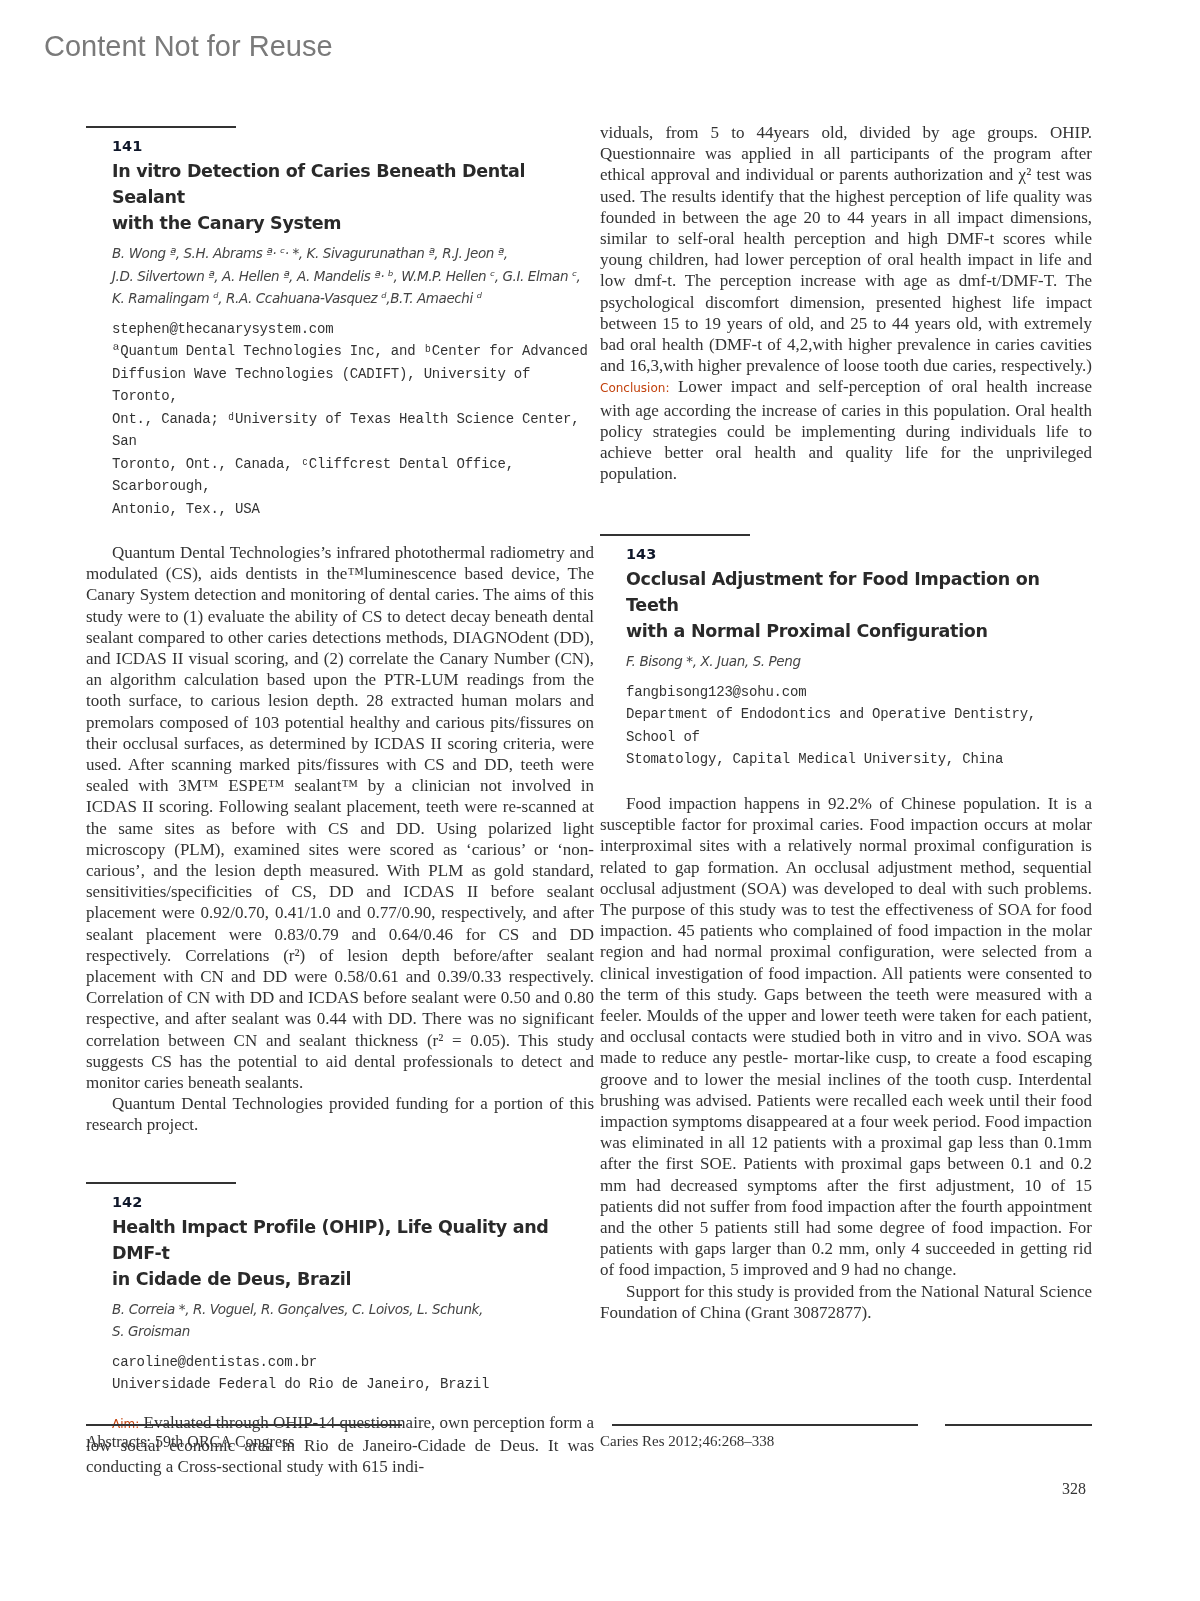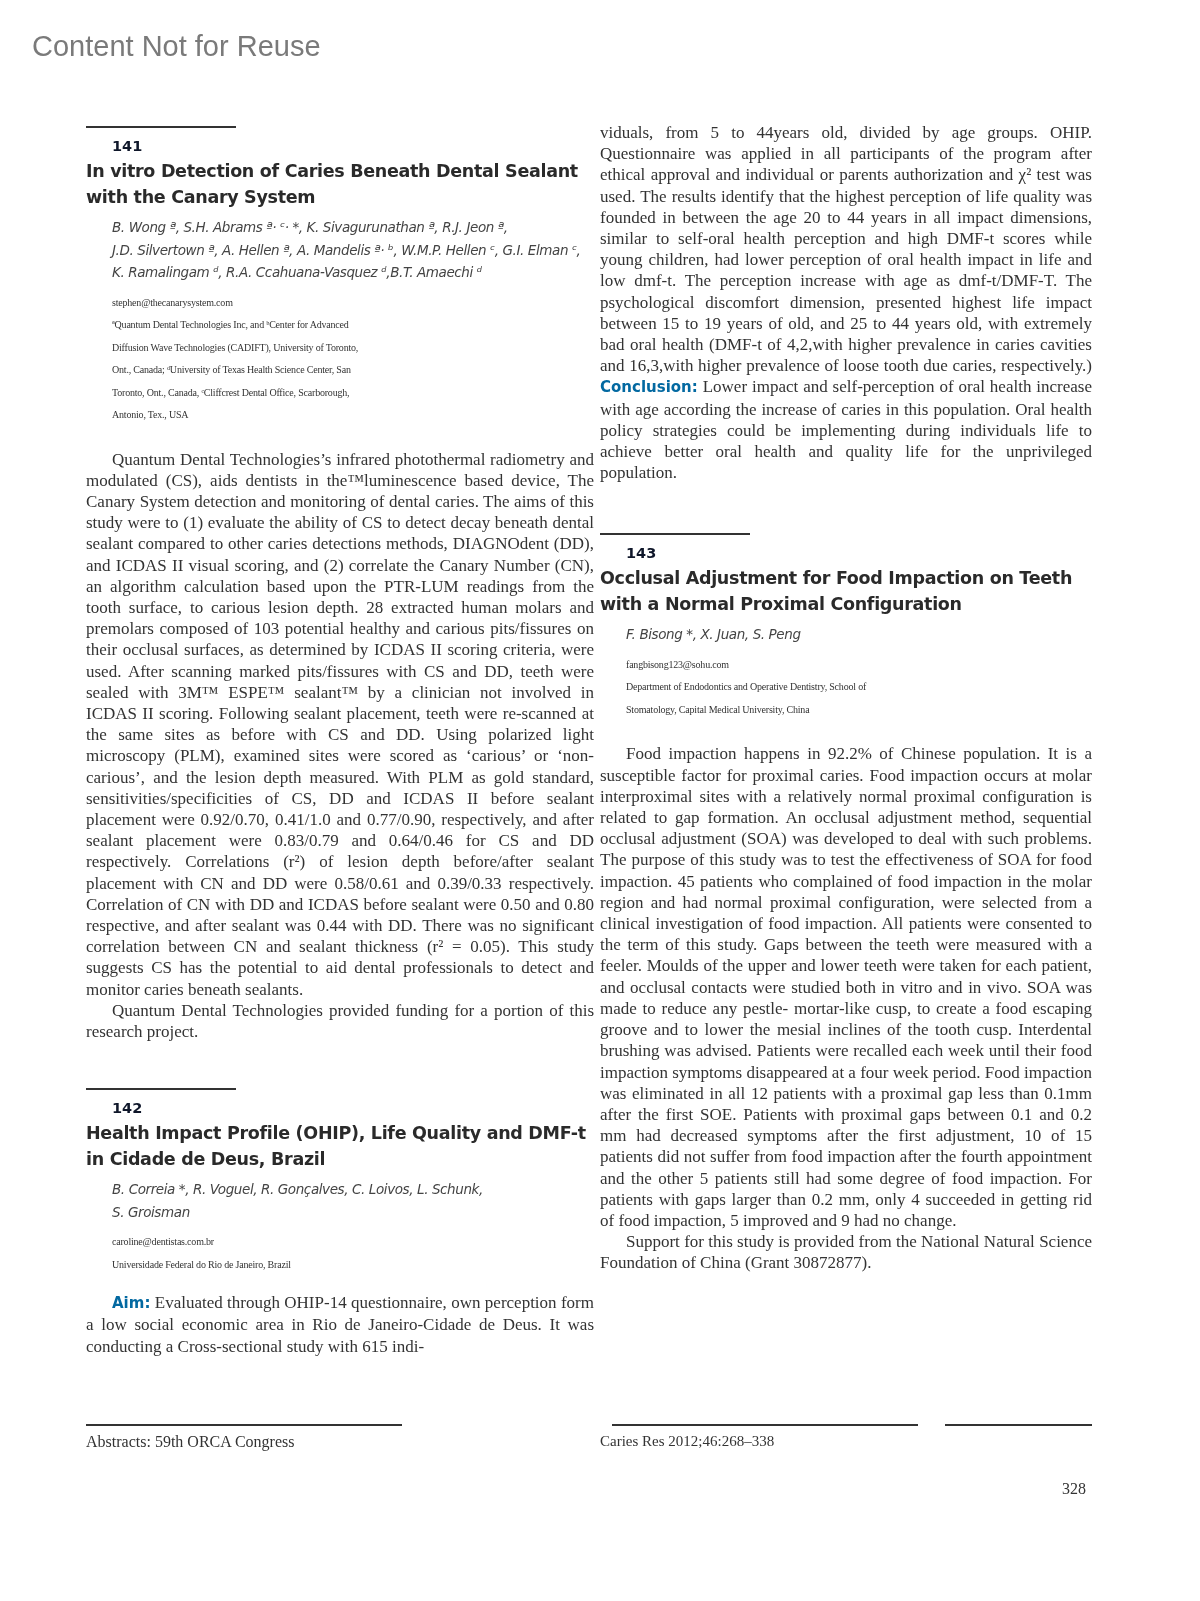--- a/index.html
+++ b/index.html
@@ -1,29 +1,29 @@
 <!DOCTYPE html>
 <html><head>
 <meta charset="utf-8">
 <style>
   html, body { margin: 0; padding: 0; background: #ffffff; }
   body { width: 1200px; height: 1601px; position: relative; overflow: hidden; color: #333; }
-  .watermark { position: absolute; left: 32px; top: 30px; font-family: "Liberation Sans", sans-serif; font-size: 29px; color: #7a7a7a; text-align: center; }
+  .watermark { position: absolute; left: 44px; top: 30px; font-family: "Liberation Sans", sans-serif; font-size: 29px; color: #7a7a7a; text-align: center; }
   .col { position: absolute; width: 508px; }
   .col-left { left: 86px; top: 126px; }
   .col-right { left: 612px; top: 126px; }
   .rule { border-top: 2px solid #333; width: 150px; margin-bottom: 8px; }
   .abs-num { font-family: "DejaVu Sans", sans-serif; font-weight: bold; font-size: 14.5px; color: #0f172a; margin-left: 26px; margin-top: 10px; }
-  .abs-title { font-family: "DejaVu Sans", sans-serif; font-weight: bold; font-size: 17.5px; line-height: 26px; color: #2a2a2a; margin-top: 4px; letter-spacing: -0.3px; }
+  .abs-title { font-family: "DejaVu Sans", sans-serif; font-weight: bold; font-size: 17.5px; line-height: 26px; color: #2a2a2a; margin-left: 26px; margin-top: 4px; letter-spacing: -0.3px; }
   .authors { font-family: "DejaVu Sans", sans-serif; font-style: italic; font-size: 13.5px; line-height: 22.5px; color: #444; margin-left: 26px; margin-top: 6px; letter-spacing: -0.4px; }
-  .aff { font-family: Liberation Serif, serif; font-size: 10px; line-height: 22.5px; color: #333; margin-left: 26px; margin-top: 8px; letter-spacing: -0.2px; }
+  .aff { font-family: Liberation Mono, monospace; font-size: 14px; line-height: 22.5px; color: #333; margin-left: 26px; margin-top: 8px; letter-spacing: -0.2px; }
   .body { font-family: "Liberation Serif", serif; font-size: 17px; line-height: 21.2px; color: #333; text-align: justify; margin-top: 16px; hyphens: manual; }
   .body p { margin: 0; text-indent: 26px; }
   .body p.noindent { text-indent: 0; }
-  .bold-label { font-family: "DejaVu Sans", sans-serif; font-weight: bold; font-size: 15px; color: #0369a1; }
+  .bold-label { font-family: "DejaVu Sans", sans-serif; font-weight: normal; font-size: 12px; color: #c2410c; }
   .footer-rule { position: absolute; border-top: 2px solid #333; }
   .footer-text { position: absolute; font-family: "Liberation Serif", serif; font-size: 16px; color: #333; }
 </style>
 </head>
 <body>
 
 <div class="watermark">Content Not for Reuse</div>
 
 <div class="col col-left">
   <section>

